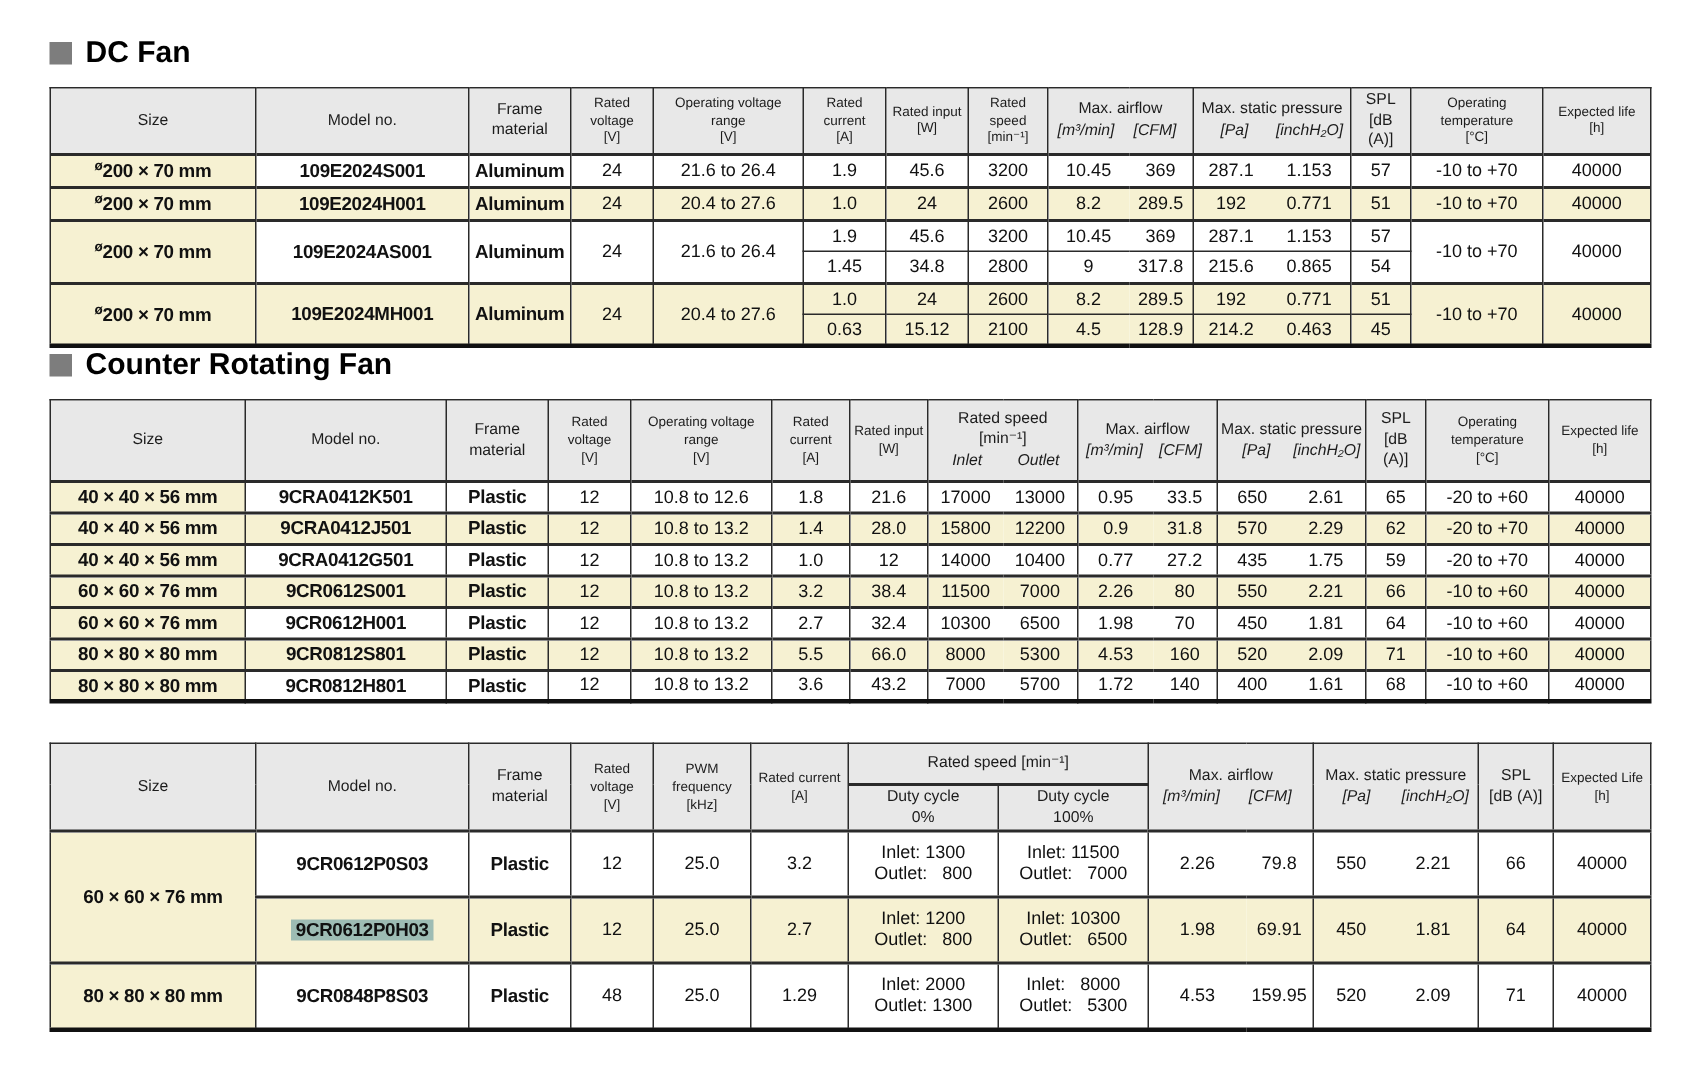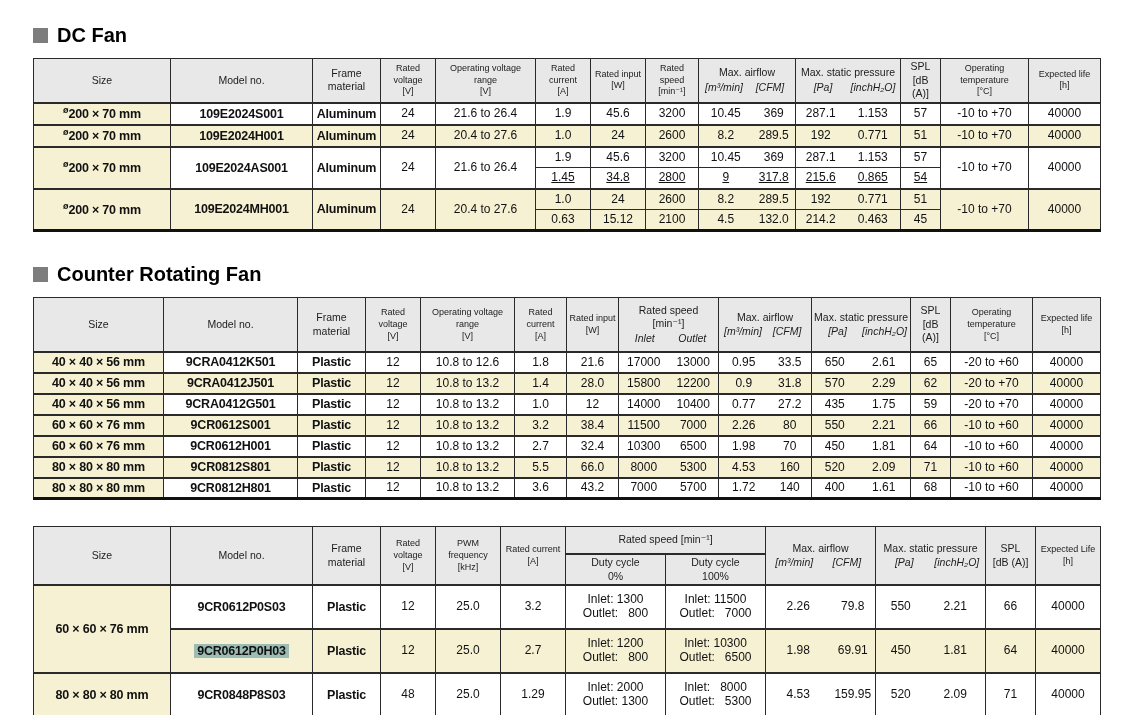--- a/index.html
+++ b/index.html
@@ -1,19 +1,19 @@
 <!DOCTYPE html>
 <html><head>
 <meta charset="utf-8">
 <style>
   html,body{margin:0;padding:0;background:#ffffff;}
   body{font-family:"Liberation Sans","DejaVu Sans",sans-serif;color:#111;}
   .page{width:1132px;height:715px;box-sizing:border-box;padding:24px 0 0 33px;overflow:hidden;}
   .sec-title{display:flex;align-items:center;gap:9px;font-size:20px;font-weight:bold;color:#000;margin:0 0 11px 0;}
-  .sec-title.mt{margin-top:31px;}
+  .sec-title.mt{}
   .bullet{width:15px;height:15px;background:#7d7d7d;flex:0 0 auto;}
   table{border-collapse:collapse;table-layout:fixed;width:1067px;font-size:12px;color:#111;}
   table.mt2{margin-top:26px;}
   th,td{border:1px solid #2a2a2a;text-align:center;vertical-align:middle;padding:1px 2px;white-space:pre-line;overflow:hidden;box-sizing:border-box;}
   table{border:1.5px solid #1a1a1a;border-bottom:3px solid #111;}
   thead th{background:#e8e8e8;font-weight:normal;font-size:10.5px;line-height:1.3;color:#1c1c1c;border-bottom-width:2px;}
   th.sm{font-size:9px;}
   tbody td{line-height:1.15;}
   tr.t td{border-top-width:2px;}
   .y, tr.y td{background:#f6f1d2;}
@@ -125,21 +125,21 @@
           <td>45.6</td>
           <td>3200</td>
           <td class="nr">10.45</td>
           <td class="nl">369</td>
           <td class="nr">287.1</td>
           <td class="nl">1.153</td>
           <td>57</td>
           <td rowspan="2">-10 to +70</td>
           <td rowspan="2">40000</td>
         </tr>
-        <tr style="height: 21px; text-decoration: underline;">
+        <tr style="height: 21px;">
           <td>1.45</td>
           <td>34.8</td>
           <td>2800</td>
           <td class="nr">9</td>
           <td class="nl">317.8</td>
           <td class="nr">215.6</td>
           <td class="nl">0.865</td>
           <td>54</td>
         </tr>
         <tr class="y t" style="height: 21px;">
@@ -157,21 +157,21 @@
           <td class="nl">0.771</td>
           <td>51</td>
           <td rowspan="2">-10 to +70</td>
           <td rowspan="2">40000</td>
         </tr>
         <tr class="y" style="height: 21px;">
           <td>0.63</td>
           <td>15.12</td>
           <td>2100</td>
           <td class="nr">4.5</td>
-          <td class="nl">132.0</td>
+          <td class="nl">128.9</td>
           <td class="nr">214.2</td>
           <td class="nl">0.463</td>
           <td>45</td>
         </tr>
       </tbody>
     </table>
 
   <div class="sec-title mt">
     <span class="bullet"></span>
     <span>Counter Rotating Fan</span>

